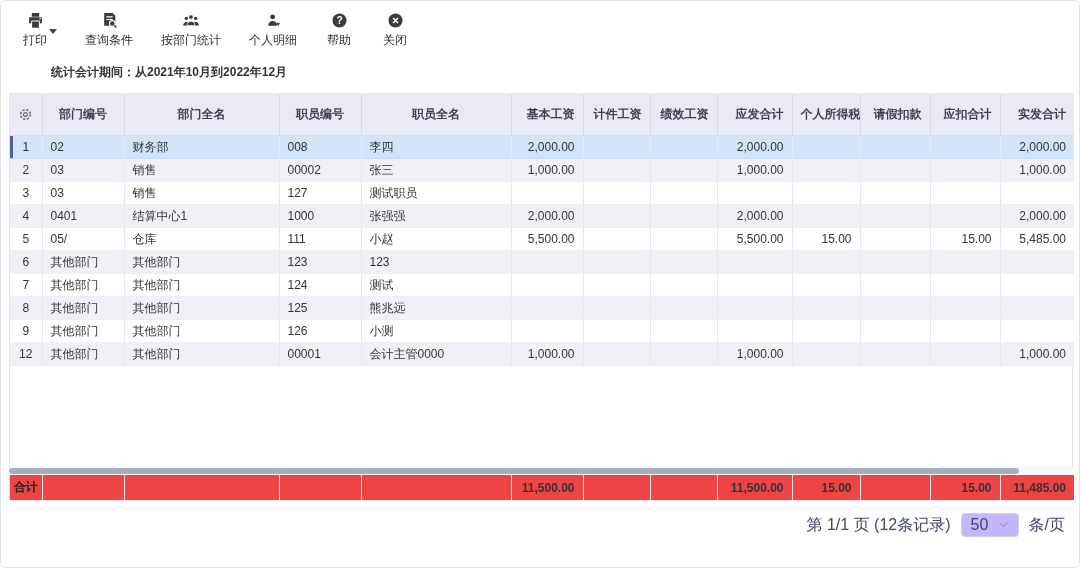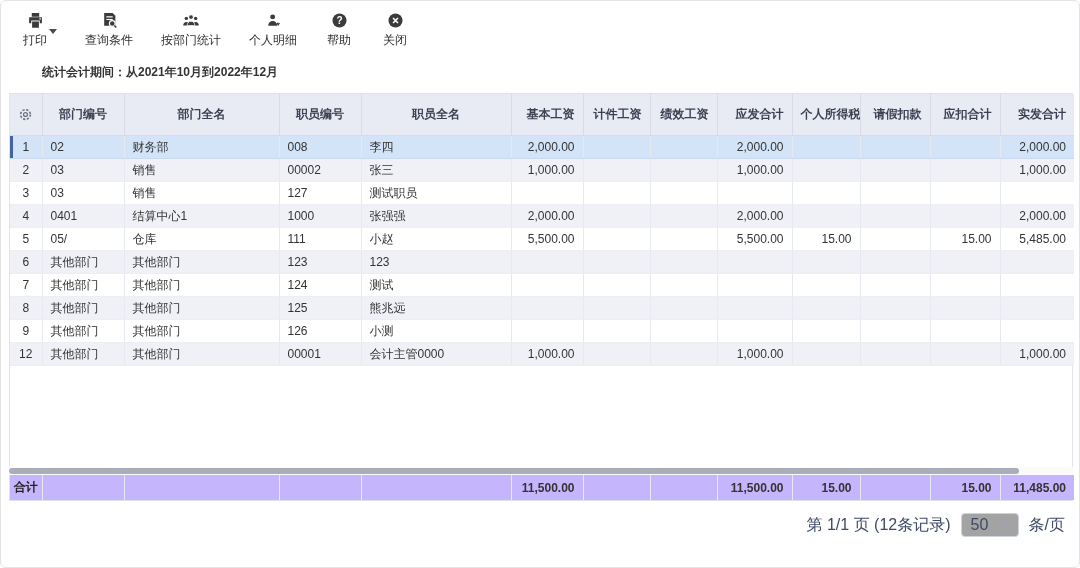--- a/index.html
+++ b/index.html
@@ -19,21 +19,21 @@
   }
   .tb-btn svg { display: block; }
   .print-group { display: flex; align-items: center; }
   .caret {
     width: 0; height: 0; margin-top: 2px;
     border-left: 4px solid transparent; border-right: 4px solid transparent;
     border-top: 5px solid #4a4a4a; cursor: pointer;
   }
 
   
-  .period { margin: 15px 0 0 7px; font-size: 12px; font-weight: bold; color: #333; padding-left: 34px; }
+  .period { margin: 15px 0 0 16px; font-size: 12px; font-weight: bold; color: #333; padding-left: 34px; }
 
   
   .grid-outer {
     margin: 12px 0 0 8px; width: 1064px;
     border: 1px solid #e0e3ec; border-bottom: none;
   }
   table { border-collapse: collapse; table-layout: fixed; width: 1064px; font-size: 12px; }
   th {
     background: #e9ebf4; height: 24px; font-weight: bold; color: #3b4152;
     border-right: 1px solid #d8dbe6; border-bottom: 1px solid #d8dbe6;
@@ -57,32 +57,32 @@
 
   
   .scrollbar { margin-left: 8px; width: 1064px; height: 8px; background: #fbfbfc; position: relative; }
   .scrollbar .thumb {
     position: absolute; left: 0; top: 1px; height: 6px; width: 1010px;
     background: #a9aeba; border-radius: 3px; cursor: pointer;
   }
 
   
   .total-wrap { margin-left: 8px; width: 1064px; border: 1px solid #e0e3ec; border-top: none; }
-  #total-table td { background: #c4b5fd; font-weight: bold; height: 25px; border-bottom: none; }
+  #total-table td { background: #ef4444; font-weight: bold; height: 25px; border-bottom: none; }
   #total-table td.rownum { font-weight: bold; color: #222; }
 
   
   .pagination {
     display: flex; justify-content: flex-end; align-items: center; gap: 10px;
     margin: 12px 14px 0 0; font-size: 16px; color: #3f4a66;
   }
   .page-size-select {
     display: flex; align-items: center; justify-content: space-between;
     width: 58px; height: 24px; border: 1px solid #ccd2de; border-radius: 4px;
-    padding: 0 9px; cursor: pointer; color: #3f4a66; background: #a3a3a3;
+    padding: 0 9px; cursor: pointer; color: #3f4a66; background: #c4b5fd;
   }
 </style>
 </head>
 <body>
 
 <div class="toolbar">
   <div class="print-group">
     <div class="tb-btn">
       <svg width="17" height="17" viewBox="0 0 16 16" fill="#3b3b3b">
         <path d="M4.5 1h7v3.5h-7z"></path>

